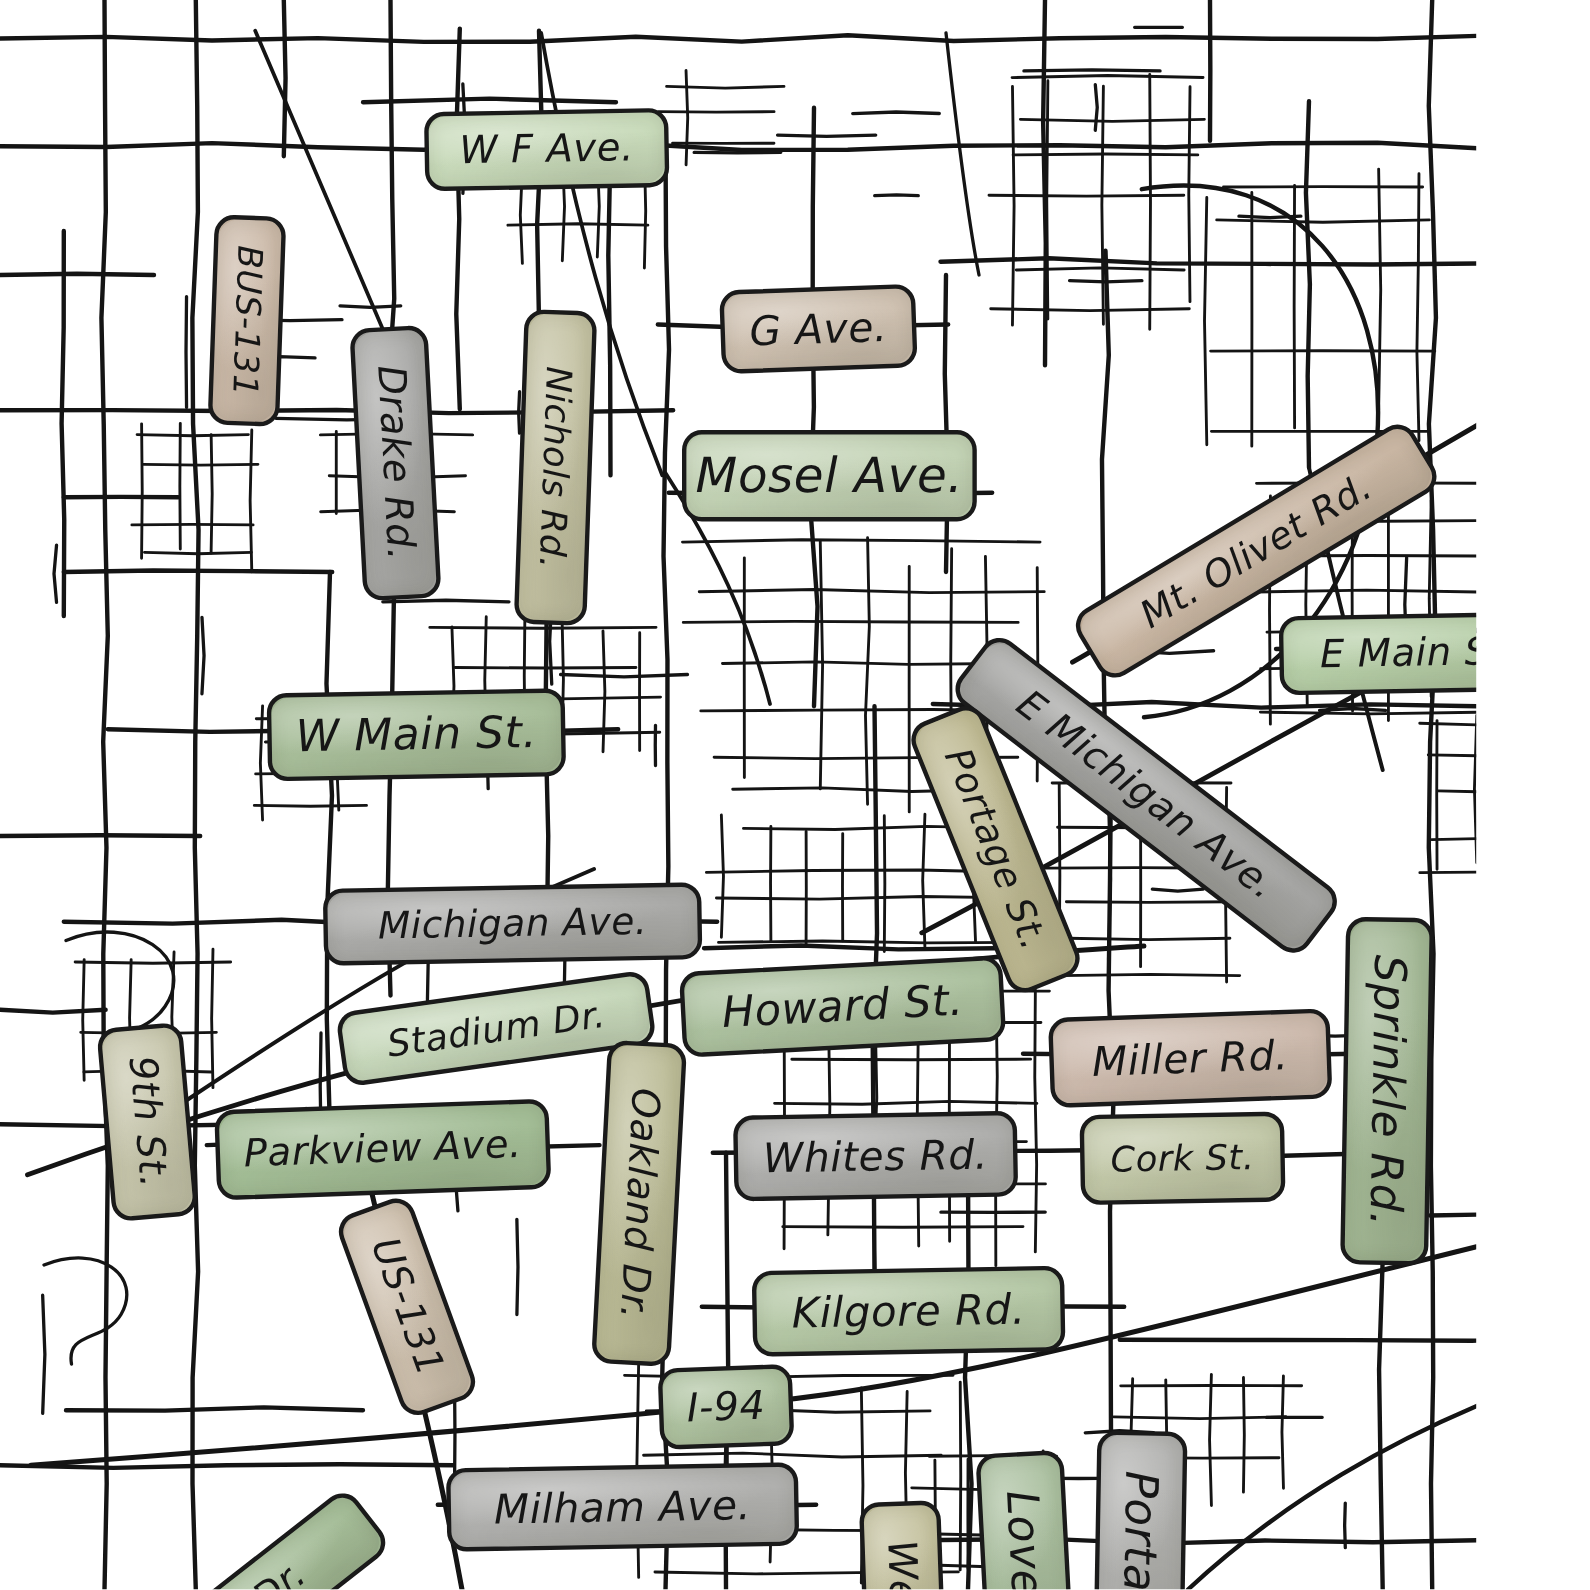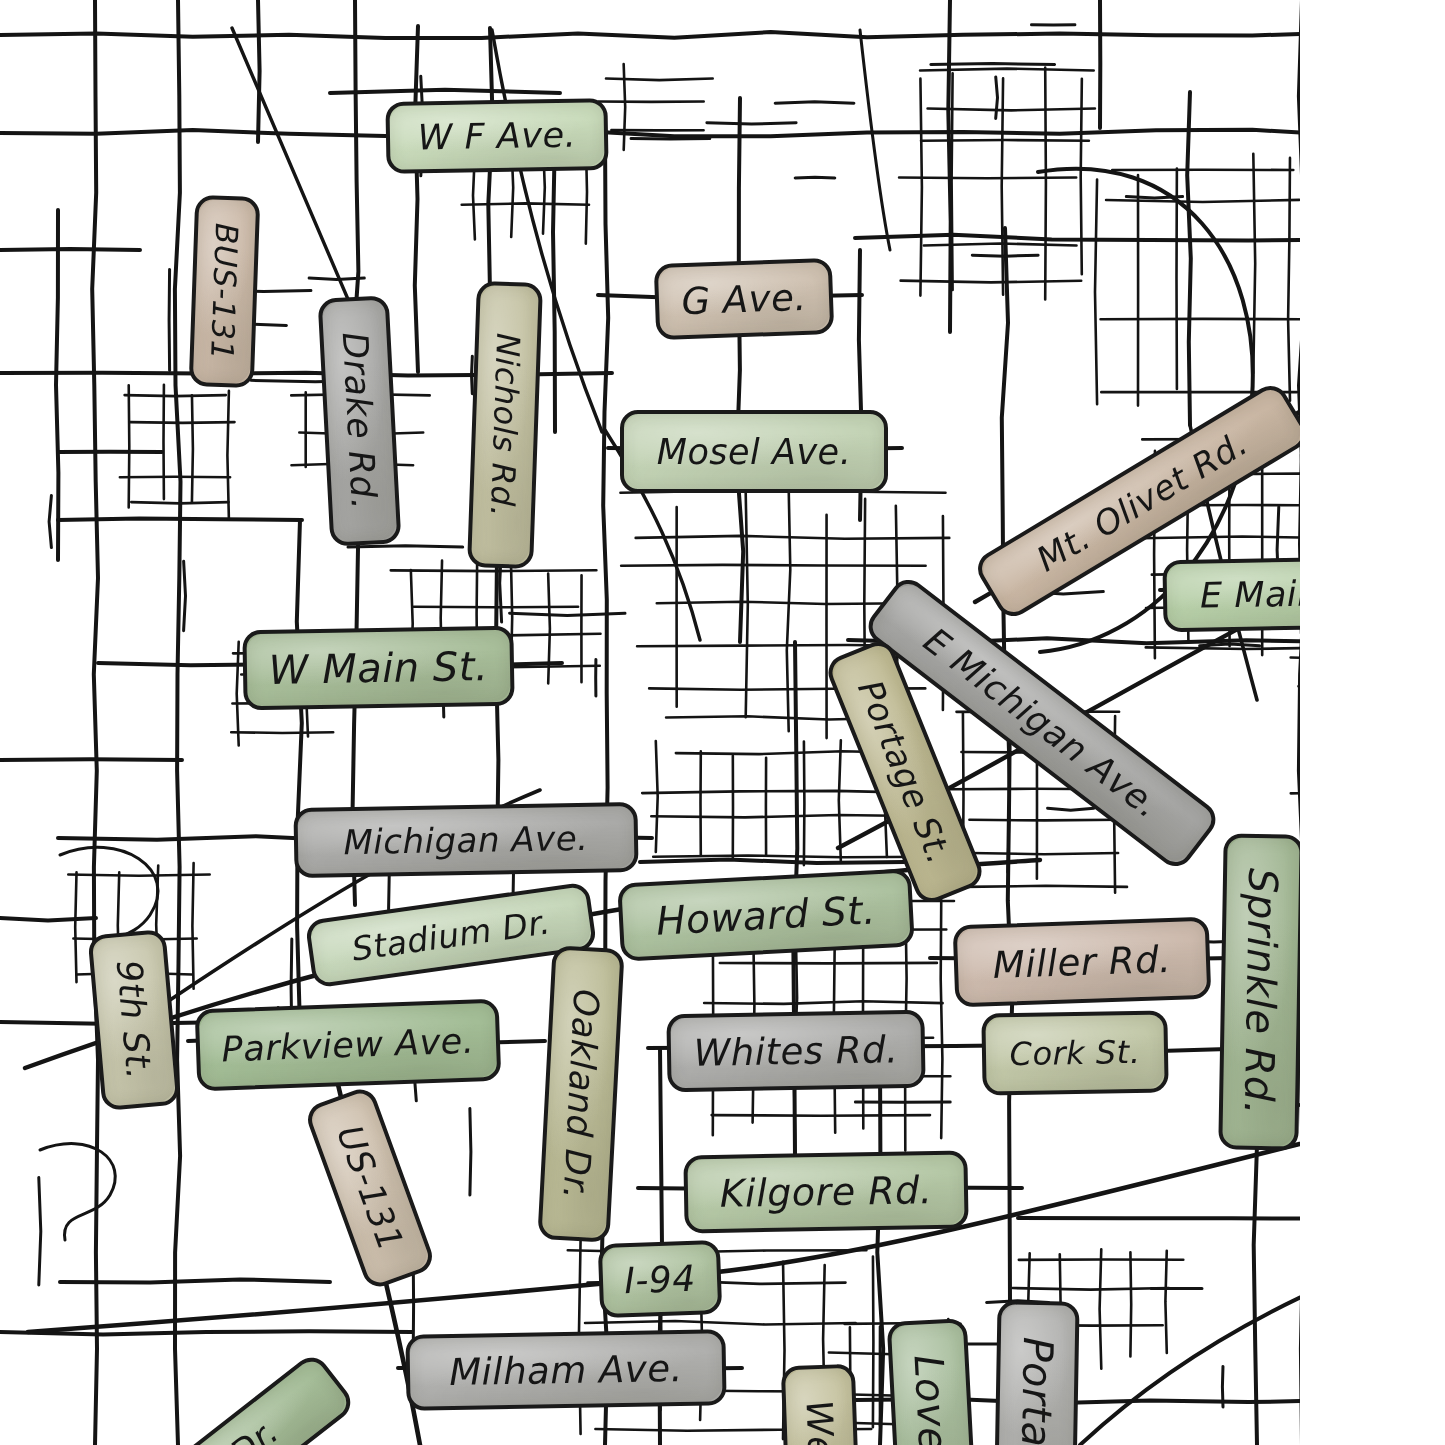--- a/index.html
+++ b/index.html
@@ -1,16 +1,16 @@
 <!DOCTYPE html>
 <html><head>
 <meta charset="utf-8">
 <style>
   html,body{margin:0;padding:0;background:#fff;}
-  .canvas{position:relative;width:1300px;height:1445px;overflow:hidden;background:#ffffff;}
+  .canvas{position:relative;width:1300px;height:1445px;overflow:hidden;background:#ffffff;padding-left:42px;}
   #roads{position:absolute;left:0;top:0;}
   #roads path{fill:none;stroke:#141414;stroke-linecap:round;stroke-linejoin:round;}
   #labels{position:absolute;left:0;top:0;width:100%;height:100%;}
   .label{position:absolute;display:flex;align-items:center;justify-content:center;
          border:4px solid #1a1a1a;border-radius:18px;
          box-shadow:inset 0 0 16px rgba(40,40,20,.14);
          font-family:"DejaVu Sans",sans-serif;font-style:italic;
          color:#161616;letter-spacing:.5px;white-space:nowrap;}
   .label::after{content:"";position:absolute;inset:0;border-radius:inherit;pointer-events:none;
          background:radial-gradient(120% 90% at 28% 25%, rgba(255,255,255,.32), rgba(255,255,255,0) 55%),
@@ -312,21 +312,21 @@
       </div>
       <div class="label v" style="left: 323.5px; top: 297px; width: 63px; height: 240px; background-color: rgb(168, 168, 166); transform: rotate(-3deg); font-size: 35px;">
         <span>Drake Rd.</span>
       </div>
       <div class="label v" style="left: 472px; top: 282px; width: 58px; height: 278px; background-color: rgb(196, 194, 163); transform: rotate(2deg); font-size: 32px;">
         <span>Nichols Rd.</span>
       </div>
       <div class="label" style="left: 655px; top: 261px; width: 170px; height: 68px; background-color: rgb(207, 193, 177); transform: rotate(-2deg); font-size: 37px;">
         <span>G Ave.</span>
       </div>
-      <div class="label" style="left: 620px; top: 410px; width: 260px; height: 75px; background-color: rgb(195, 211, 181); transform: rotate(0deg); font-size: 35px;">
+      <div class="label" style="left: 620px; top: 391px; width: 260px; height: 75px; background-color: rgb(195, 211, 181); transform: rotate(0deg); font-size: 44px;">
         <span>Mosel Ave.</span>
       </div>
       <div class="label" style="left: 964px; top: 466px; width: 348px; height: 62px; background-color: rgb(201, 182, 163); transform: rotate(-31deg); font-size: 34px;">
         <span>Mt. Olivet Rd.</span>
       </div>
       <div class="label" style="left: 1163px; top: 558px; width: 246px; height: 64px; background-color: rgb(183, 207, 168); transform: rotate(-1deg); font-size: 35px;">
         <span>E Main St.</span>
       </div>
       <div class="label" style="left: 242.5px; top: 628px; width: 263px; height: 72px; background-color: rgb(168, 190, 154); transform: rotate(-1deg); font-size: 40px;">
         <span>W Main St.</span>

